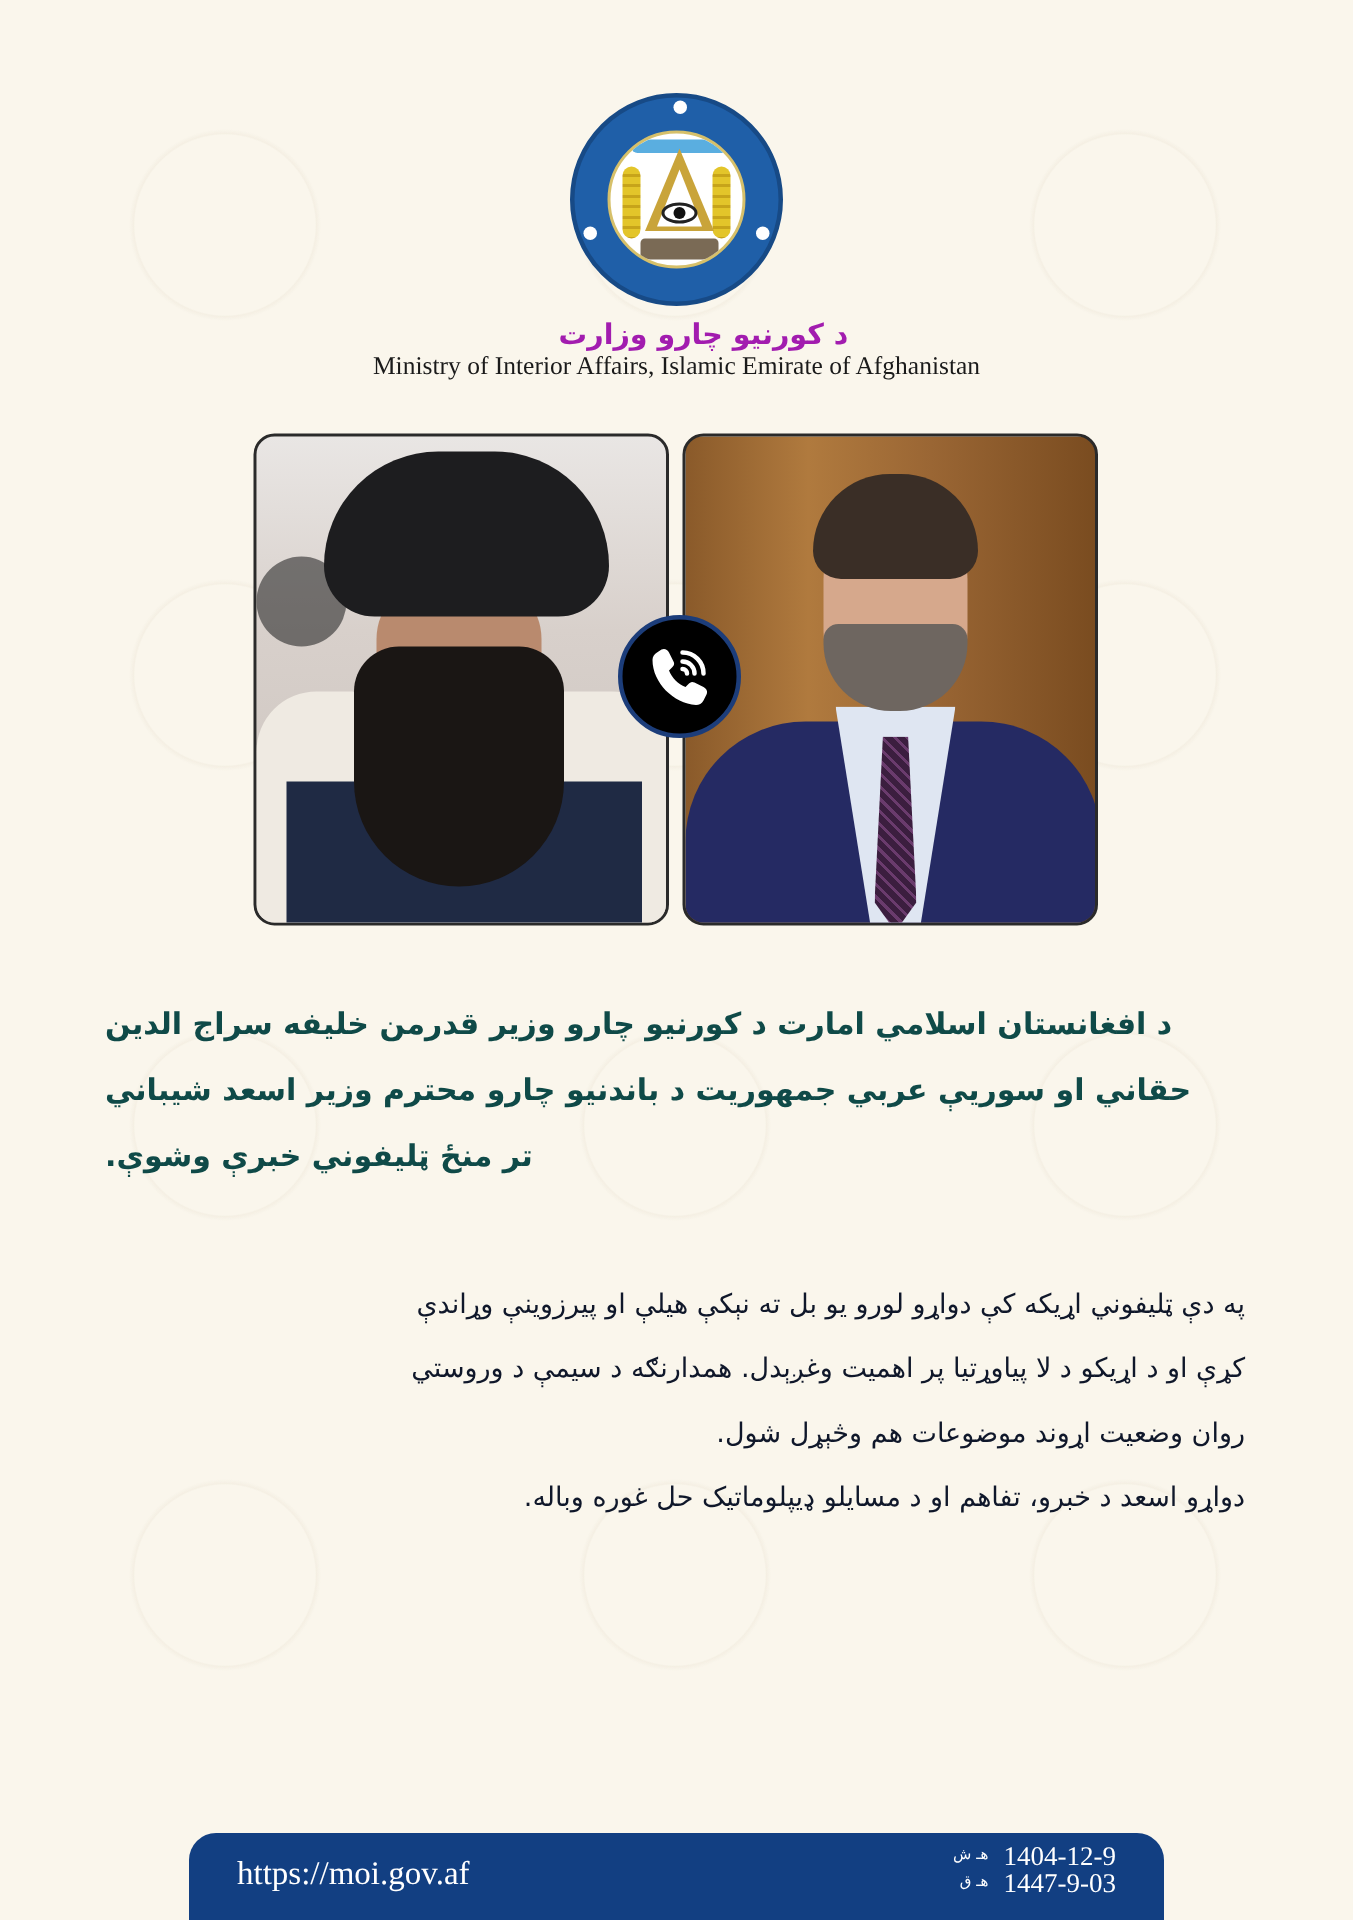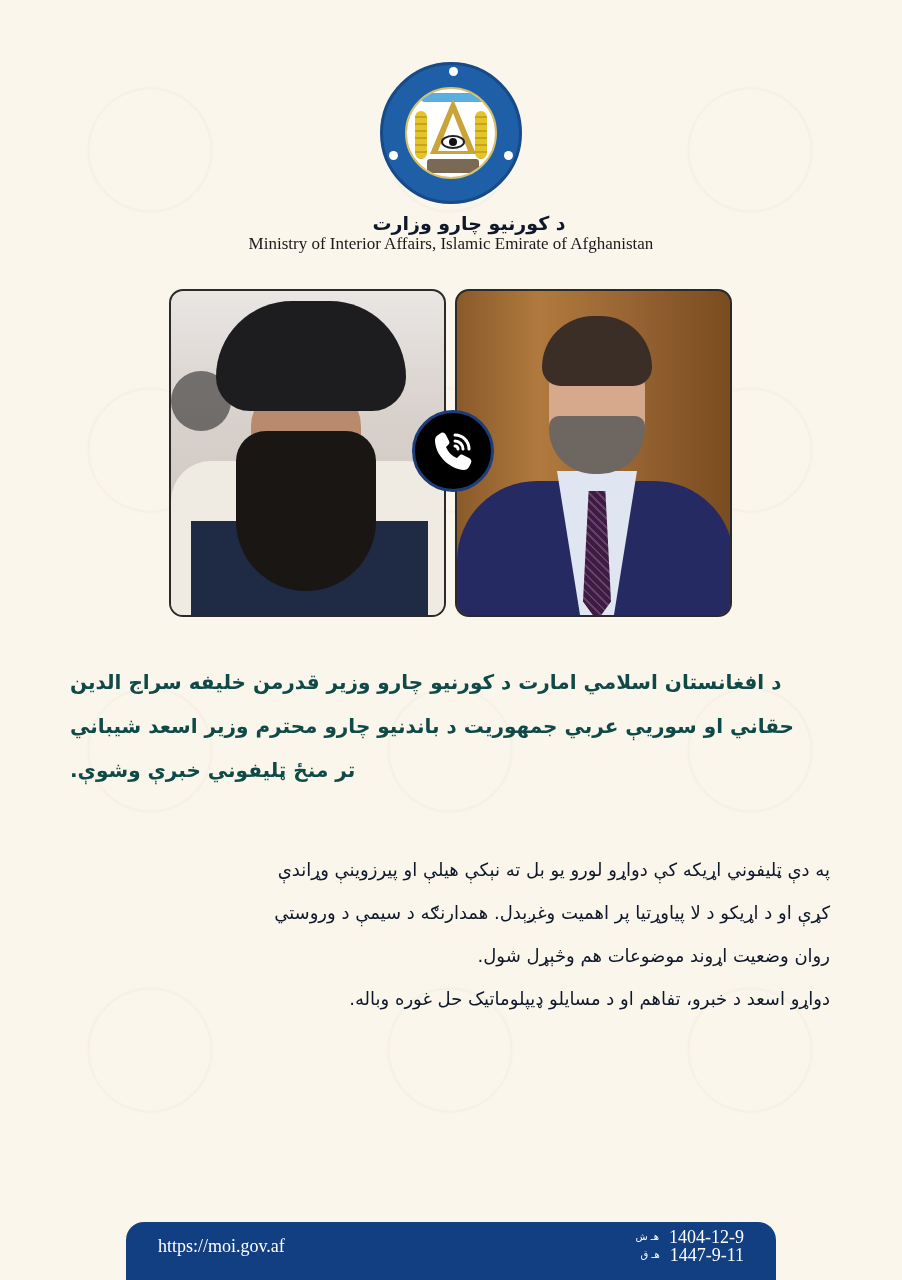--- a/index.html
+++ b/index.html
@@ -63,21 +63,21 @@
   .logo .book {
     position: absolute; left: 20px; top: 70px; width: 52px; height: 14px;
     background: #7a6a55; border-radius: 3px;
   }
   .logo .banner {
     position: absolute; left: 14px; top: 4px; width: 64px; height: 9px;
     background: #5aaee0; border-radius: 4px;
   }
   .ministry-pashto {
     margin-top: 8px;
-    font-size: 19px; font-weight: bold; color: #0f172a;
+    font-size: 19px; font-weight: bold; color: #a21caf;
     direction: rtl;
     margin-left: 36px;
   }
   .ministry-en {
     margin-top: 0;
     font-family: "Liberation Serif", serif;
     font-size: 17px; color: #1a1a1a;
   }
   .photo {
     position: absolute; top: 289px; width: 277px; height: 328px;
@@ -123,21 +123,21 @@
     direction: rtl; 
     color: #0f172a; font-size: 18px; line-height: 43px;
   }
   .footer-bar {
     position: absolute; left: 126px; top: 1222px; width: 650px; height: 70px;
     background: #123f82; border-radius: 18px 18px 0 0;
     color: #fff;
   }
   .url {
     position: absolute; left: 32px; top: 14px;
-    font-family: "Liberation Serif", serif; font-size: 18px;
+    font-family: "Liberation Serif", serif; font-size: 22px;
   }
   .dates {
     position: absolute; right: 32px; top: 6px;
     font-family: "Liberation Serif", serif; font-size: 18px; line-height: 18px;
     text-align: right;
   }
   .date-row { display: flex; justify-content: flex-end; gap: 10px; }
   .date-row .suffix { direction: rtl; font-family: "DejaVu Sans", sans-serif; font-size: 10px; }
 </style>
 </head>
@@ -206,16 +206,16 @@
 
 <div class="footer-bar">
   <div class="url">https://moi.gov.af</div>
   <div class="dates">
     <div class="date-row">
       <span class="suffix">هـ ش</span>
       <span>1404-12-9</span>
     </div>
     <div class="date-row">
       <span class="suffix">هـ ق</span>
-      <span>1447-9-11</span>
+      <span>1447-9-03</span>
     </div>
   </div>
 </div>
 
 </body></html>

